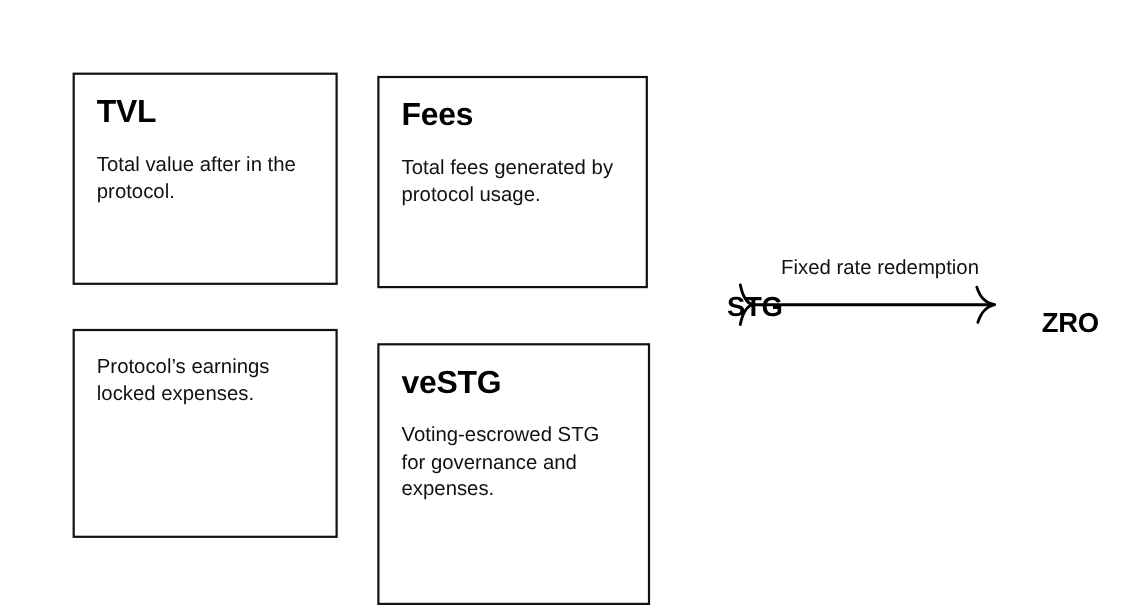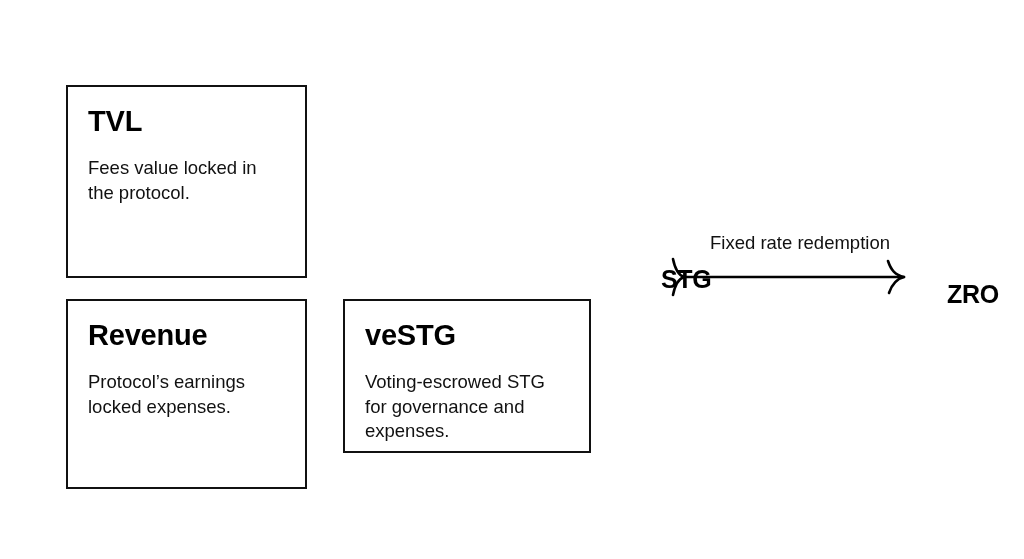--- a/index.html
+++ b/index.html
@@ -45,24 +45,24 @@
 
   .card-desc {
     font-size: 18.5px;
     font-weight: normal;
     line-height: 1.33;
     color: #111111;
     margin: 0;
   }
 
   
-  #card-tvl      { left: 66px;  top: 85px;  width: 241px; height: 193px; }
+  #card-tvl      { left: 66px;  top: 66px;  width: 241px; height: 193px; }
   #card-fees     { left: 343px; top: 69px;  width: 246px; height: 193px; }
   #card-revenue  { left: 66px;  top: 299px; width: 241px; height: 190px; }
-  #card-vestg    { left: 343px; top: 299px; width: 248px; height: 154px; }
+  #card-vestg    { left: 343px; top: 312px; width: 248px; height: 238px; }
 
   
   #redemption-flow {
     position: absolute;
     left: 612px;
     top: 232px;
     width: 380px;
     height: 85px;
   }
 
@@ -100,26 +100,29 @@
     overflow: visible;
   }
 </style>
 </head>
 <body>
 
 <div id="canvas">
 
   <div class="card" id="card-tvl">
     <div class="card-title">TVL</div>
-    <div class="card-desc">Fees value locked in the protocol.</div>
+    <div class="card-desc">Total value after in the protocol.</div>
   </div>
 
+  <div class="card" id="card-fees">
+    <div class="card-title">Fees</div>
+    <div class="card-desc">Total fees generated by protocol usage.</div>
+  </div>
 
   <div class="card" id="card-revenue">
-    <div class="card-title">Revenue</div>
     <div class="card-desc">Protocol’s earnings locked expenses.</div>
   </div>
 
   <div class="card" id="card-vestg">
     <div class="card-title">veSTG</div>
     <div class="card-desc">Voting-escrowed STG for governance and expenses.</div>
   </div>
 
   <div id="redemption-flow">
 

